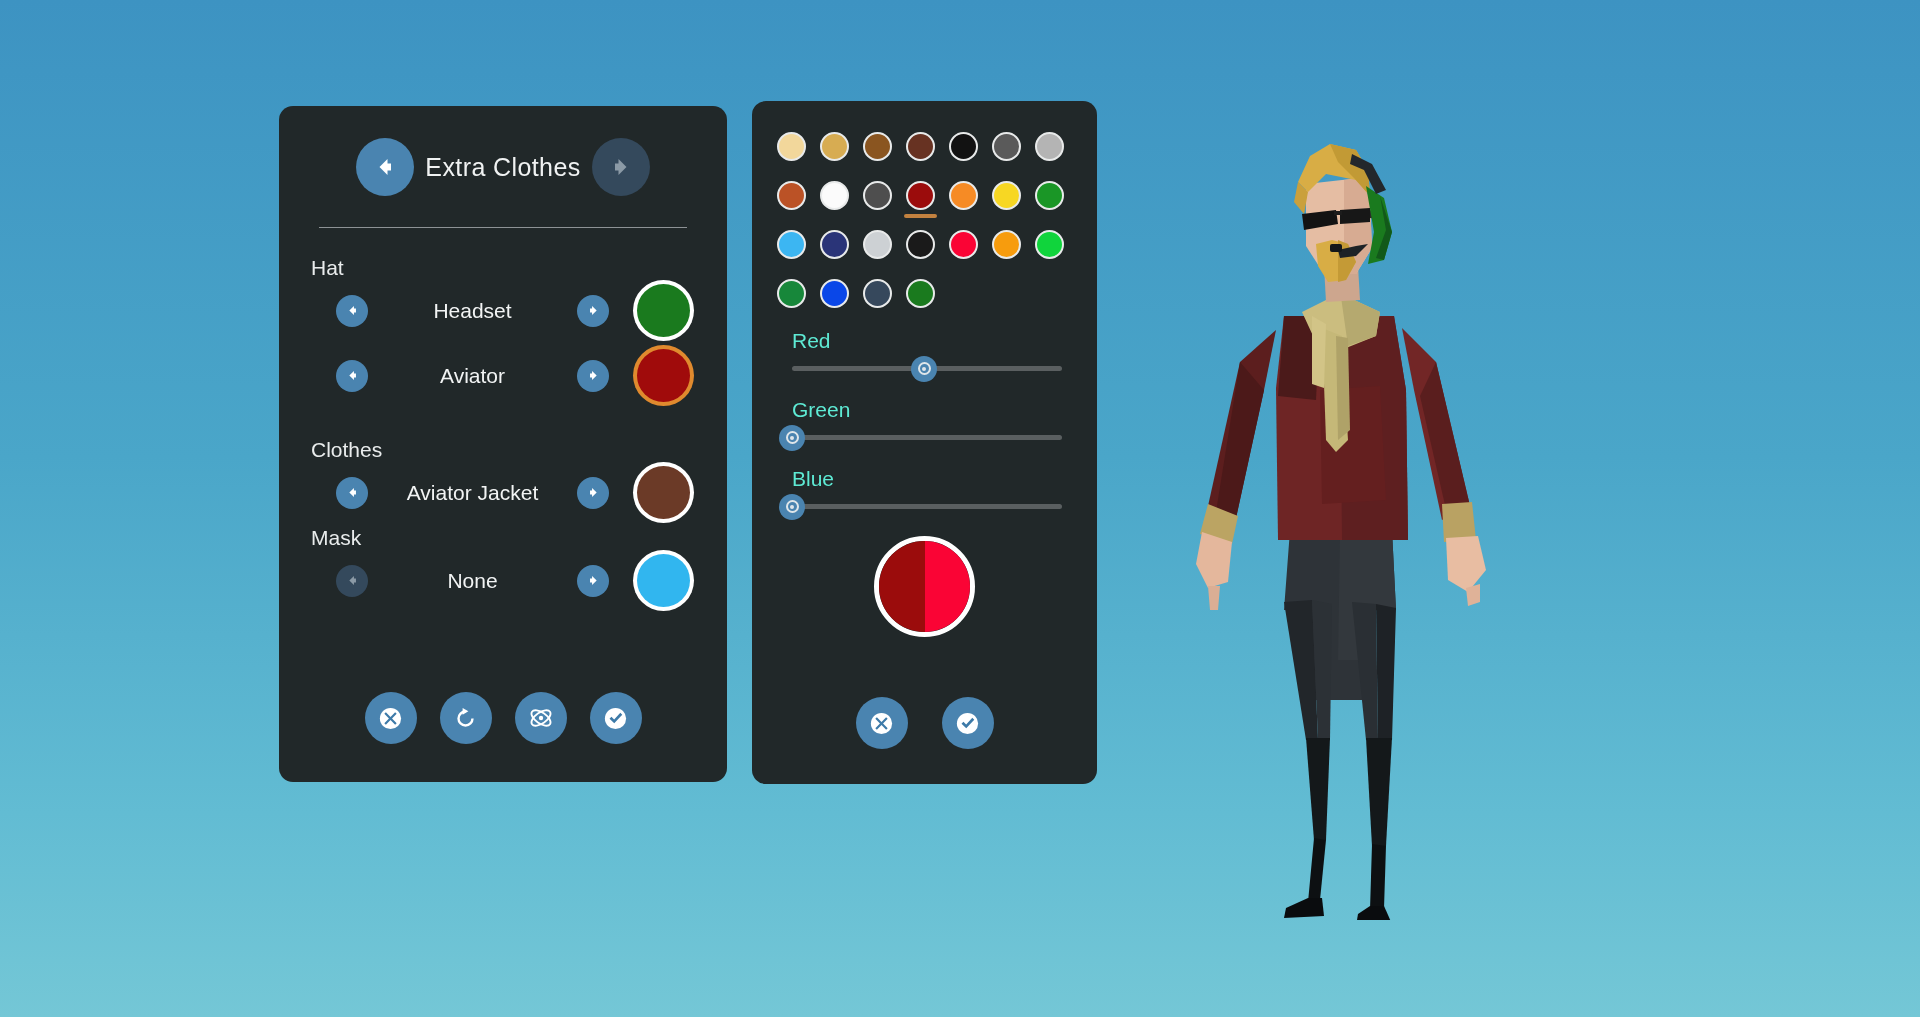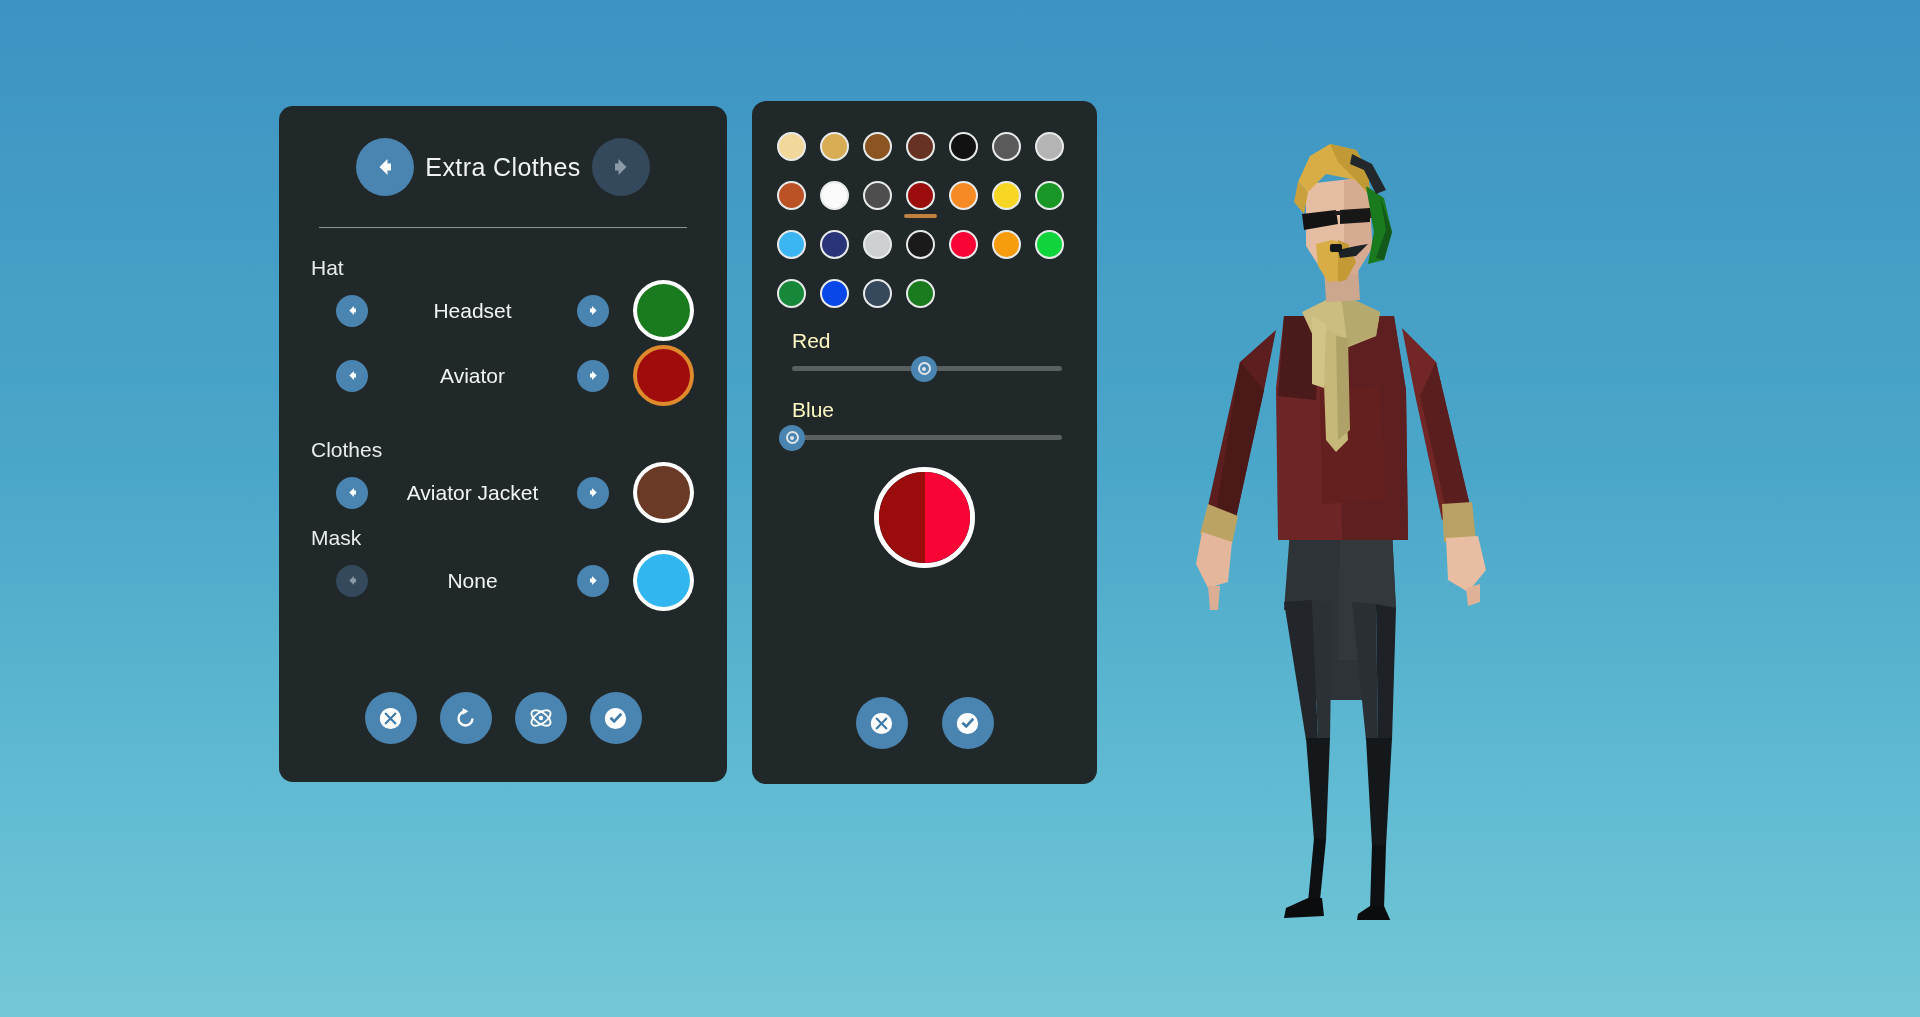--- a/index.html
+++ b/index.html
@@ -185,21 +185,21 @@
     width: 33px;
     height: 4px;
     border-radius: 2px;
     background: #c2813f;
   }
 
   
   .sliders { padding: 6px 0 0 0; }
   .slider-block { padding: 0 35px 0 40px; margin-bottom: 27px; }
   .slider-label {
-    color: #fef9c3;
+    color: #5eead4;
     font-size: 21px;
     margin-bottom: 13px;
   }
   .slider-track {
     position: relative;
     height: 5px;
     background: #5a5f60;
     border-radius: 3px;
   }
   .slider-thumb {
@@ -525,20 +525,30 @@
       <div class="slider-label">Red</div>
       <div class="slider-track">
         <div class="slider-thumb" style="left: 49%;">
           <span class="thumb-ring">
               <i></i>
             </span>
         </div>
       </div>
     </div>
     <div class="slider-block">
+      <div class="slider-label">Green</div>
+      <div class="slider-track">
+        <div class="slider-thumb" style="left: 0%;">
+          <span class="thumb-ring">
+              <i></i>
+            </span>
+        </div>
+      </div>
+    </div>
+    <div class="slider-block">
       <div class="slider-label">Blue</div>
       <div class="slider-track">
         <div class="slider-thumb" style="left: 0%;">
           <span class="thumb-ring">
               <i></i>
             </span>
         </div>
       </div>
     </div>
   </div>

